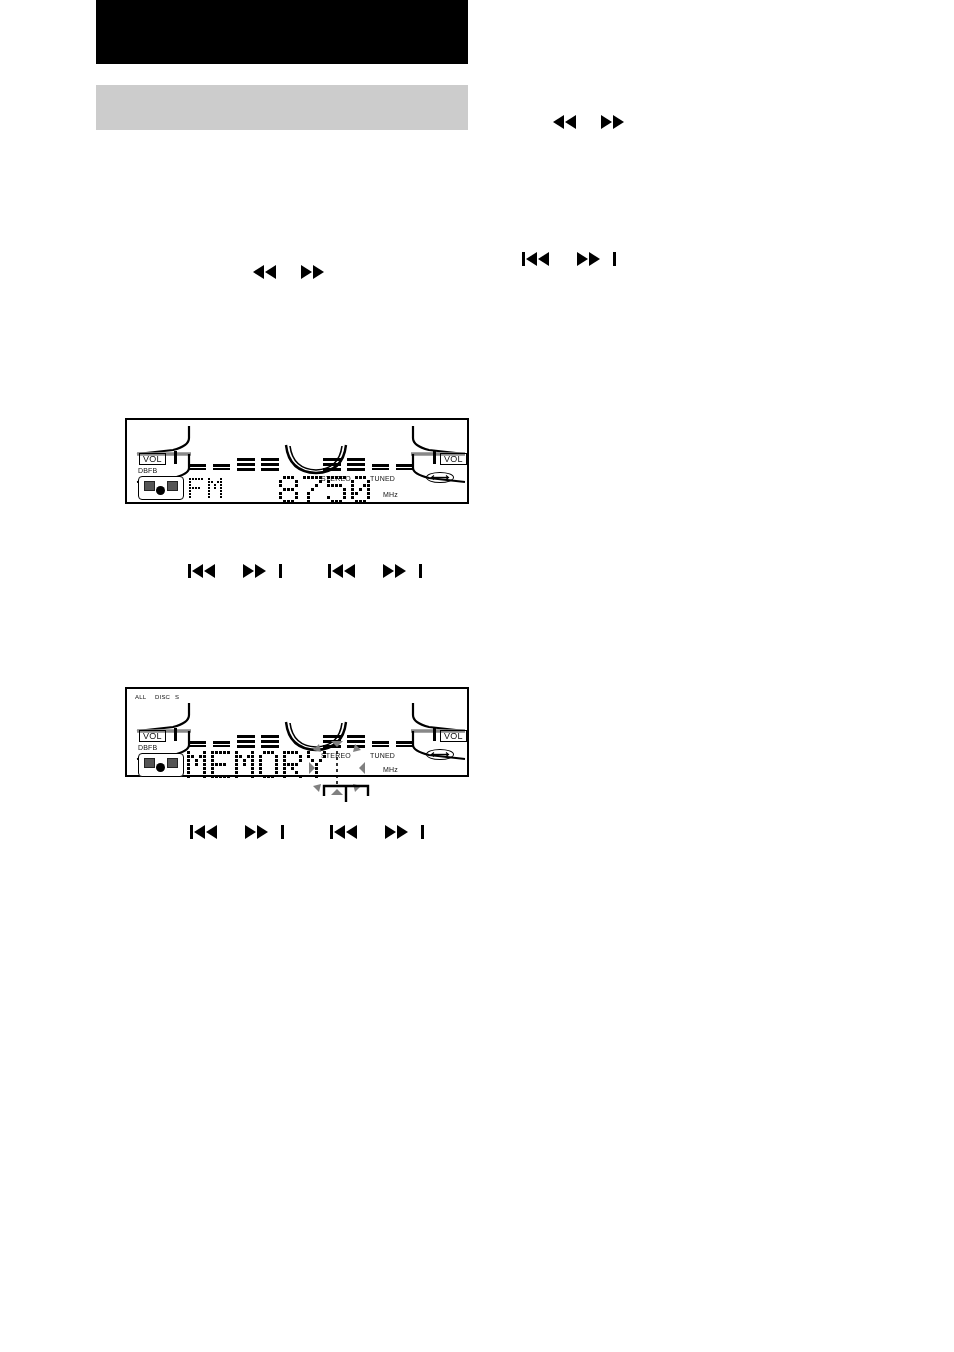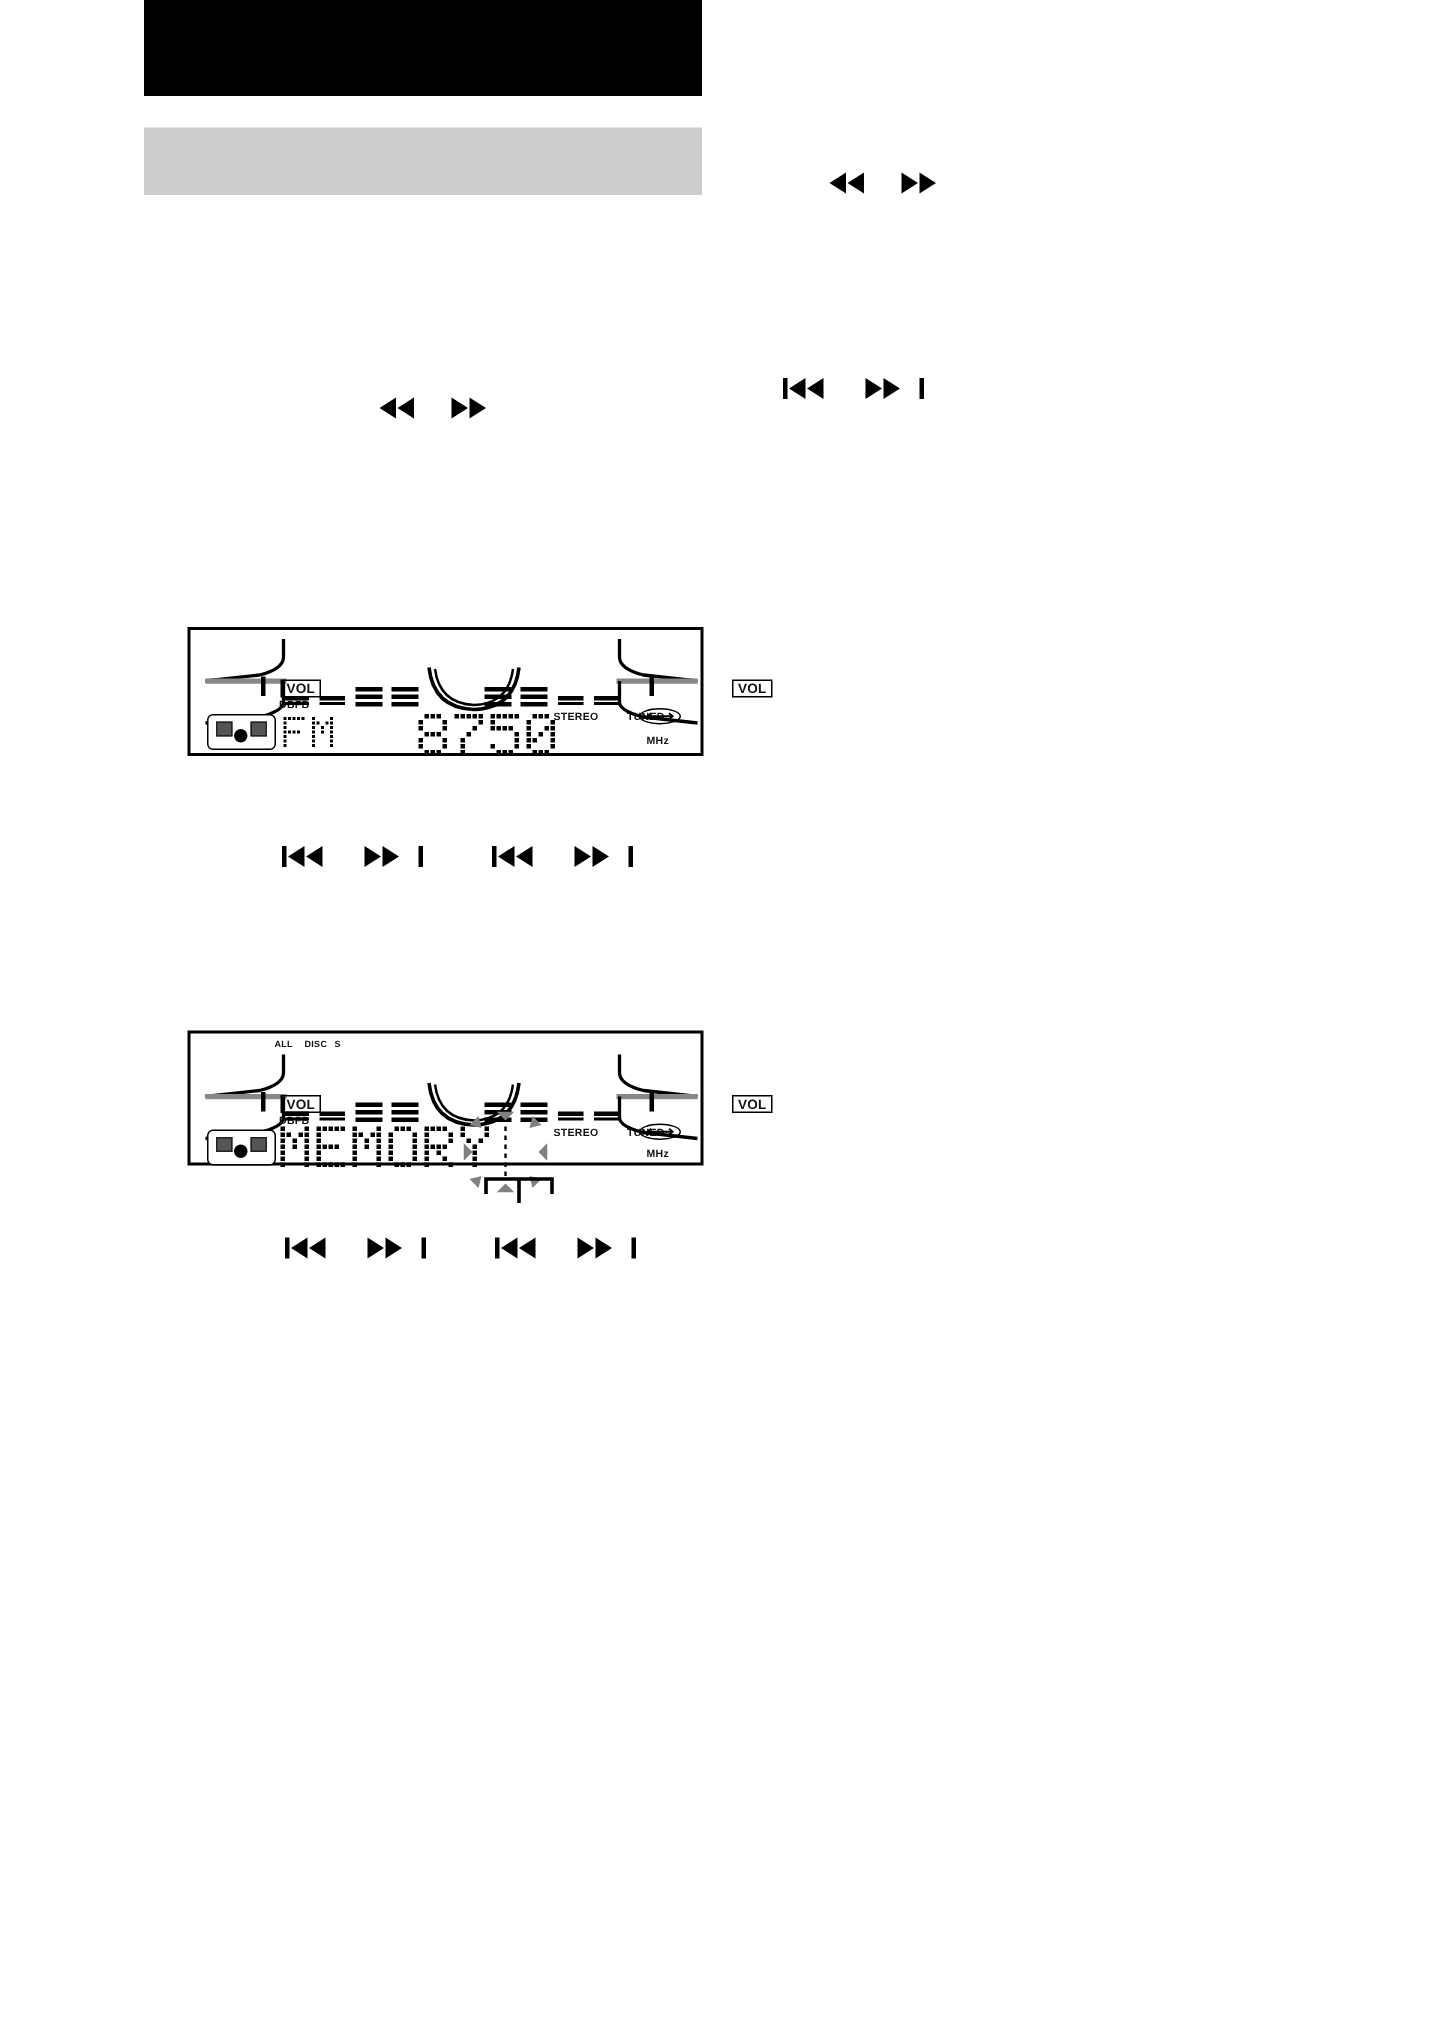--- a/index.html
+++ b/index.html
@@ -80,25 +80,24 @@
     position:absolute;
     border:2px solid #000;
     background:#ffffff;
     box-sizing:border-box;
   }
   .lcd-inner{position:absolute;inset:0;}
 
   .seg-lab{
     position:absolute;
     font-family:"Liberation Sans", sans-serif;
-    font-weight:bold;
+    font-weight:normal;
     color:#111;
     letter-spacing:.2px;
     white-space:nowrap;
-    margin-left:48px;
   }
 
   
   .swoosh{position:absolute;}
   .swoosh svg{display:block;}
 
   
   .dash{position:absolute;background:#000;}
 
   

